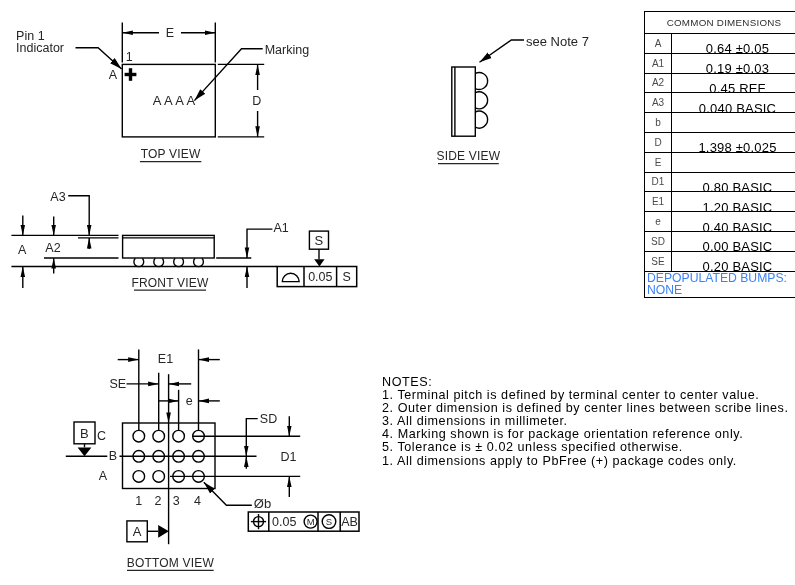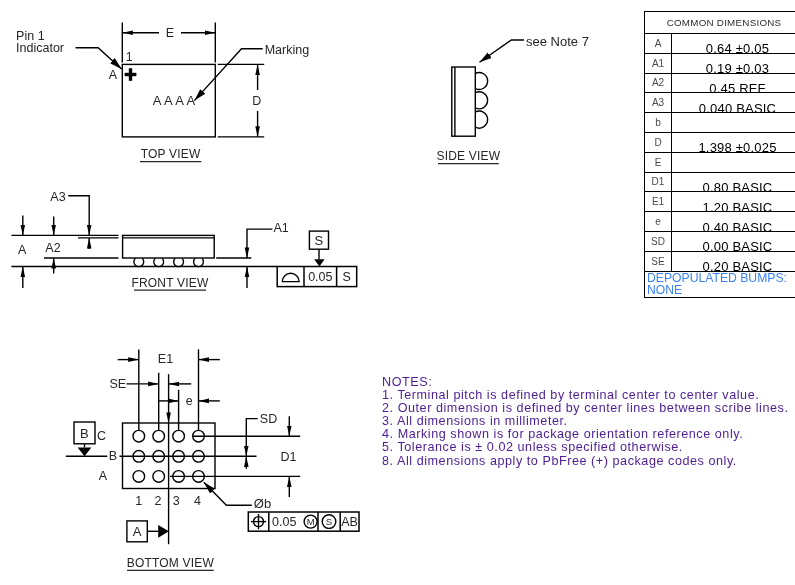--- a/index.html
+++ b/index.html
@@ -24,21 +24,21 @@
   .dt-label{width:27px;box-sizing:border-box;border-right:1.4px solid #000;
             display:flex;align-items:center;justify-content:center;
             font-size:10px;color:#4a4a4a;}
   .dt-value{flex:1;display:flex;align-items:center;justify-content:center;
             font-size:13px;color:#000000;letter-spacing:0.2px;margin-top:11px;}
   .dt-footer{padding:0.5px 2px 0 2px;font-size:12.2px;color:#3b82f6;line-height:12.3px;
              letter-spacing:0;}
   .dt-footer .fline{display:block;white-space:nowrap;}
 
   
-  .notes{position:absolute;left:382px;top:376px;width:412px;color:#4c1d95;
+  .notes{position:absolute;left:382px;top:376px;width:412px;color:#000000;
          font-size:12.6px;line-height:13.1px;}
   .notes .nline{white-space:nowrap;display:block;letter-spacing:0.55px;}
 </style>
 </head>
 <body>
 
 <div class="page">
 
 <svg width="795" height="585" viewBox="0 0 795 585">
   <defs>
@@ -295,16 +295,16 @@
   </div>
 </div>
 
 <div class="notes">
   <span class="nline">NOTES:</span>
   <span class="nline">1. Terminal pitch is defined by terminal center to center value.</span>
   <span class="nline">2. Outer dimension is defined by center lines between scribe lines.</span>
   <span class="nline">3. All dimensions in millimeter.</span>
   <span class="nline">4. Marking shown is for package orientation reference only.</span>
   <span class="nline">5. Tolerance is ± 0.02 unless specified otherwise.</span>
-  <span class="nline">8. All dimensions apply to PbFree (+) package codes only.</span>
+  <span class="nline">1. All dimensions apply to PbFree (+) package codes only.</span>
 </div>
 
 </div>
 
 </body></html>

